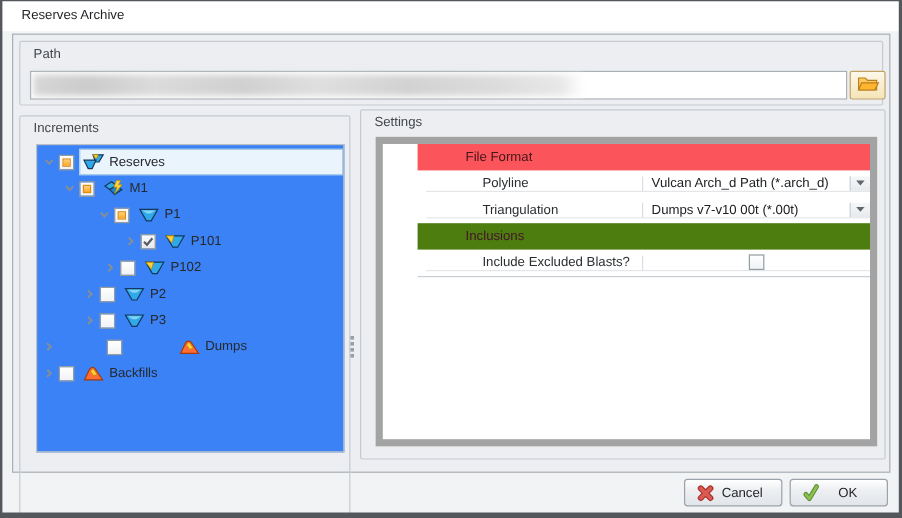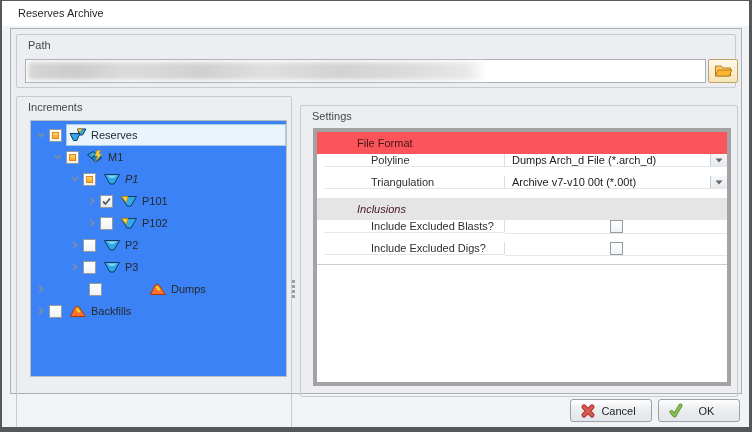--- a/index.html
+++ b/index.html
@@ -45,25 +45,25 @@
     border:1px solid transparent;}
   .node.sel{background:#EAF4FD;border:1px solid #A8CCE8;}
   .icon16{width:18px;height:14px;margin-right:4px;flex:none;display:flex;
     align-items:center;}
   .tree-label{white-space:nowrap;}
   
   .split{position:absolute;left:292px;top:280px;width:4px;display:flex;
     flex-direction:column;gap:2px;cursor:col-resize;}
   .split i{width:3px;height:3px;background:#989FA5;display:block;}
   
-  .set-gb{left:300px;top:105px;width:438px;height:292px;}
+  .set-gb{left:300px;top:91px;width:438px;height:292px;}
   .panel{position:absolute;left:12px;top:22px;width:418px;height:258px;background:#fff;
-    border:4px solid #a3a3a3;}
+    border:6px solid #a3a3a3;padding-left:29px;}
   .grid{border-bottom:1px solid #C9CED3;}
-  .grid-row{height:22px;display:flex;align-items:flex-start;}
+  .grid-row{height:22px;display:flex;align-items:center;}
   .header-row{align-items:center;font-weight:normal;}
   .header-row span{padding-left:40px;}
   .stripe{width:7px;flex:none;}
   .label-cell{width:181px;display:flex;align-items:center;padding-left:47px;
     border-right:1px solid #DADEE2;border-bottom:1px solid #E4E7EA;color:#2B2E31;}
   .value-cell{flex:1;position:relative;display:flex;align-items:center;
     border-bottom:1px solid #E4E7EA;}
   .vtext{padding-left:7px;white-space:nowrap;color:#202124;}
   .dd-btn{position:absolute;right:0;top:0;bottom:0;width:17px;
     border-left:1px solid #C6CCD1;background:linear-gradient(#F6F7F8,#E7EAEC);
@@ -138,40 +138,40 @@
             <span class="icon16">
               <svg width="18" height="14" viewBox="0 0 18 14">
                 <polygon points="1.5,5 7,1.5 11,4.5 5.5,8" fill="#2FA9E9" stroke="#14395C"></polygon>
                 <polygon points="5.5,8 11,4.5 15.5,8 9.5,12" fill="#1B84C9" stroke="#14395C"></polygon>
                 <polygon points="11,0.5 14.5,0.5 12.8,4 15.8,4 9.5,11.5 11.6,6 8.8,6" fill="#FFD23E" stroke="#B98C00" stroke-width="0.6"></polygon>
               </svg>
             </span>
             <span class="tree-label">M1</span>
           </div>
         </div>
-        <div class="tree-row" style="padding-left: 38px; font-style: italic;">
+        <div class="tree-row" style="padding-left: 50px;">
           <span class="expander">
             <svg width="10" height="10" viewBox="0 0 10 10">
               <path d="M2 3.2 L5 6.4 L8 3.2" fill="none" stroke="#878E94" stroke-width="1.6"></path>
             </svg>
           </span>
           <span class="cb">
             <span class="cb-indet"></span>
           </span>
           <div class="node">
             <span class="icon16">
               <svg width="18" height="14" viewBox="0 0 18 14">
                 <polygon points="1.5,2.5 16.5,2.5 11,12 7,12" fill="#2FA9E9" stroke="#14395C"></polygon>
                 <polygon points="3.5,3.5 14.5,3.5 10.5,6 7.5,6" fill="#8ED7F7" opacity="0.9"></polygon>
               </svg>
             </span>
             <span class="tree-label">P1</span>
           </div>
         </div>
-        <div class="tree-row" style="padding-left: 55px;">
+        <div class="tree-row" style="padding-left: 55px; margin-left: 17px;">
           <span class="expander">
             <svg width="10" height="10" viewBox="0 0 10 10">
               <path d="M3.2 2 L6.4 5 L3.2 8" fill="none" stroke="#878E94" stroke-width="1.6"></path>
             </svg>
           </span>
           <span class="cb checked">
             <svg width="11" height="11" viewBox="0 0 11 11">
               <path d="M2 5.5 L4.5 8 L9 2.5" fill="none" stroke="#565D64" stroke-width="1.8"></path>
             </svg>
           </span>
@@ -286,58 +286,49 @@
       <div class="grid" id="grid">
           <div class="grid-row header-row" style="background: rgb(251, 85, 91); color: rgb(68, 21, 24);">
             <span>File Format</span>
           </div>
           <div class="grid-row">
             <div class="stripe" style="background: rgb(251, 85, 91);"></div>
             <div class="label-cell">
               <span>Polyline</span>
             </div>
             <div class="value-cell">
-              <span class="vtext">Dumps Arch_d File (*.arch_d)</span>
+              <span class="vtext">Vulcan Arch_d Path (*.arch_d)</span>
               <div class="dd-btn">
                 <svg width="8" height="5" viewBox="0 0 8 5">
                   <polygon points="0.5,0.5 7.5,0.5 4,4.5" fill="#5F666C"></polygon>
                 </svg>
               </div>
             </div>
           </div>
           <div class="grid-row">
             <div class="stripe" style="background: rgb(251, 85, 91);"></div>
             <div class="label-cell">
               <span>Triangulation</span>
             </div>
             <div class="value-cell">
-              <span class="vtext">Archive v7-v10 00t (*.00t)</span>
+              <span class="vtext">Dumps v7-v10 00t (*.00t)</span>
               <div class="dd-btn">
                 <svg width="8" height="5" viewBox="0 0 8 5">
                   <polygon points="0.5,0.5 7.5,0.5 4,4.5" fill="#5F666C"></polygon>
                 </svg>
               </div>
             </div>
           </div>
-          <div class="grid-row header-row" style="background: #e5e5e5; color: rgb(68, 20, 42); font-style: italic;">
+          <div class="grid-row header-row" style="background: #4d7c0f; color: rgb(68, 20, 42);">
             <span>Inclusions</span>
           </div>
           <div class="grid-row">
             <div class="stripe" style="background: rgb(249, 78, 126);"></div>
             <div class="label-cell">
               <span>Include Excluded Blasts?</span>
-            </div>
-            <div class="value-cell center">
-              <span class="cb" style="margin: 0px;"></span>
-            </div>
-          </div>
-          <div class="grid-row">
-            <div class="stripe" style="background: rgb(249, 78, 126);"></div>
-            <div class="label-cell">
-              <span>Include Excluded Digs?</span>
             </div>
             <div class="value-cell center">
               <span class="cb" style="margin: 0px;"></span>
             </div>
           </div>
         </div>
     </div>
   </div>
 
   <div class="btn btn-cancel">

